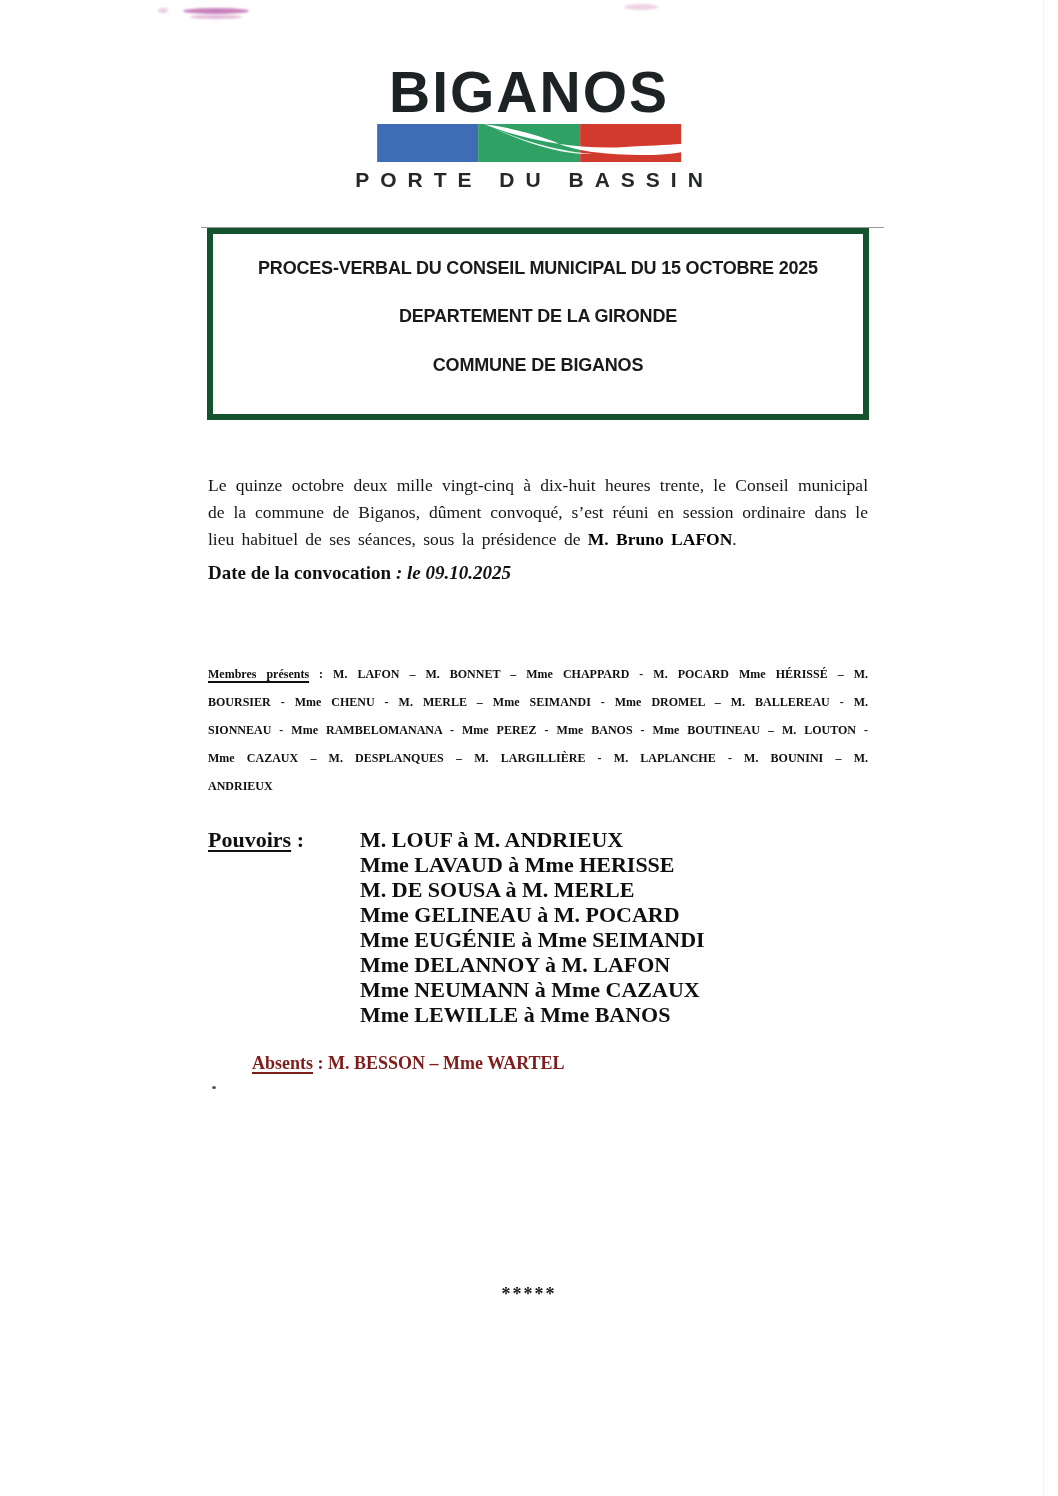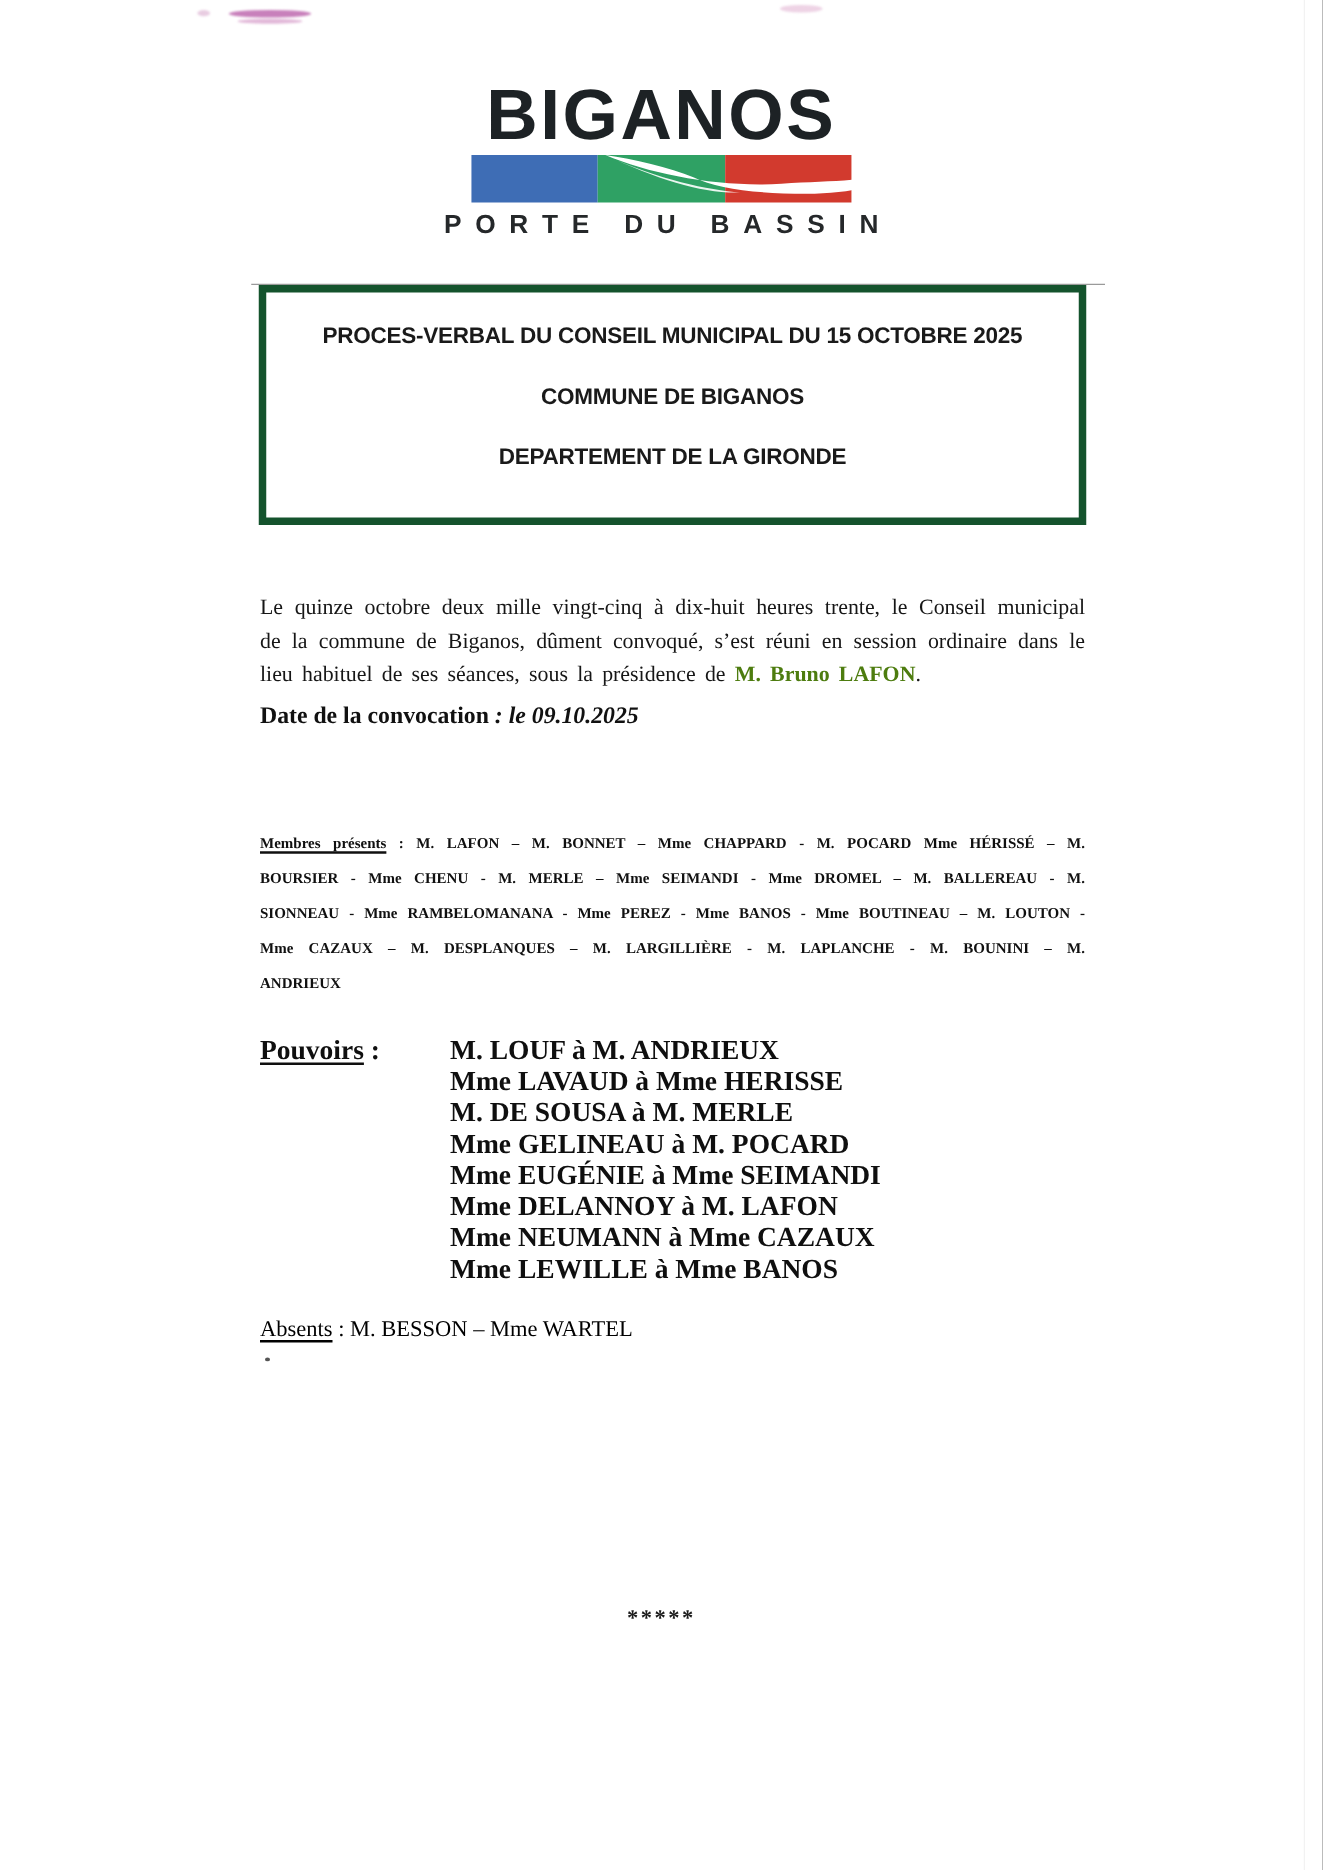--- a/index.html
+++ b/index.html
@@ -50,29 +50,29 @@
   }
   .header-box .bx-line{
     font-weight:700;font-size:18px;color:#1a1a1a;letter-spacing:-.2px;
   }
   .bx-line.l1{margin-top:24px;}
   .bx-line.l2{margin-top:28px;}
   .bx-line.l3{margin-top:27px;}
   
   .textblock{position:absolute;left:208px;width:660px;}
   .intro{top:454px;font-size:17.5px;line-height:27px;text-align:justify;word-spacing:3px;}
-  .intro b{color:#4d7c0f;}
+  .intro b{color:#000000;}
   .dates{top:561px;font-size:19px;line-height:24px;font-weight:700;color:#111;}
   .dates i{font-weight:600;}
   .members{top:648px;font-size:12px;line-height:28px;font-weight:700;text-align:justify;word-spacing:4.5px;color:#101010;}
   .u{text-decoration:underline;text-decoration-thickness:2px;text-underline-offset:3px;}
   .powers{top:827px;display:flex;font-weight:700;color:#0f0f0f;font-size:22px;}
   .powers-label{width:152px;flex:0 0 152px;}
   .powers-list .pw-item{line-height:25px;}
-  .absents{top:1053px;font-size:18px;font-weight:400;color:#000000;}
+  .absents{top:1053px;font-size:18px;font-weight:700;color:#7f1d1d;margin-left:44px;}
   .asterisks{
     position:absolute;left:0;top:1284px;width:100%;text-align:center;
     font-size:18px;font-weight:700;letter-spacing:2px;color:#1a1a1a;
   }
   
   .scan-edge{position:absolute;right:14px;top:0;width:1px;height:100%;background:rgba(0,0,0,.05);}
 </style>
 </head>
 <body>
 
@@ -98,22 +98,22 @@
                  C 228,31 196,27 178,18
                  C 158,10 130,3 107,0 Z" fill="#ffffff"></path>
         <path d="M107,0 C 150,20 190,28 215,30 C 185,31 150,20 107,0 Z" fill="#ffffff" opacity="0.9"></path>
       </svg>
     </div>
     <div class="logo-sub">PORTE DU BASSIN</div>
   </div>
 
   <div class="header-box">
     <div class="bx-line l1">PROCES-VERBAL DU CONSEIL MUNICIPAL DU 15 OCTOBRE 2025</div>
+    <div class="bx-line l3">DEPARTEMENT DE LA GIRONDE</div>
     <div class="bx-line l2">COMMUNE DE BIGANOS</div>
-    <div class="bx-line l3">DEPARTEMENT DE LA GIRONDE</div>
   </div>
 
   <p class="textblock intro"><span>Le quinze octobre deux mille vingt-cinq à dix-huit heures trente, le Conseil municipal de la commune de Biganos, dûment convoqué, s’est réuni en session ordinaire dans le lieu habituel de ses séances, sous la présidence de </span><b>M. Bruno LAFON</b><span>.</span></p>
 
   <div class="textblock dates">
     <div><span>Date de la convocation</span><i> : le 09.10.2025</i></div>
   </div>
 
   <p class="textblock members"><span class="u">Membres présents</span><span> : M. LAFON – M. BONNET – Mme CHAPPARD - M. POCARD Mme HÉRISSÉ – M. BOURSIER - Mme CHENU - M. MERLE – Mme SEIMANDI - Mme DROMEL – M. BALLEREAU - M. SIONNEAU - Mme RAMBELOMANANA - Mme PEREZ - Mme BANOS - Mme BOUTINEAU – M. LOUTON - Mme CAZAUX – M. DESPLANQUES – M. LARGILLIÈRE - M. LAPLANCHE - M. BOUNINI – M. ANDRIEUX</span></p>
 

